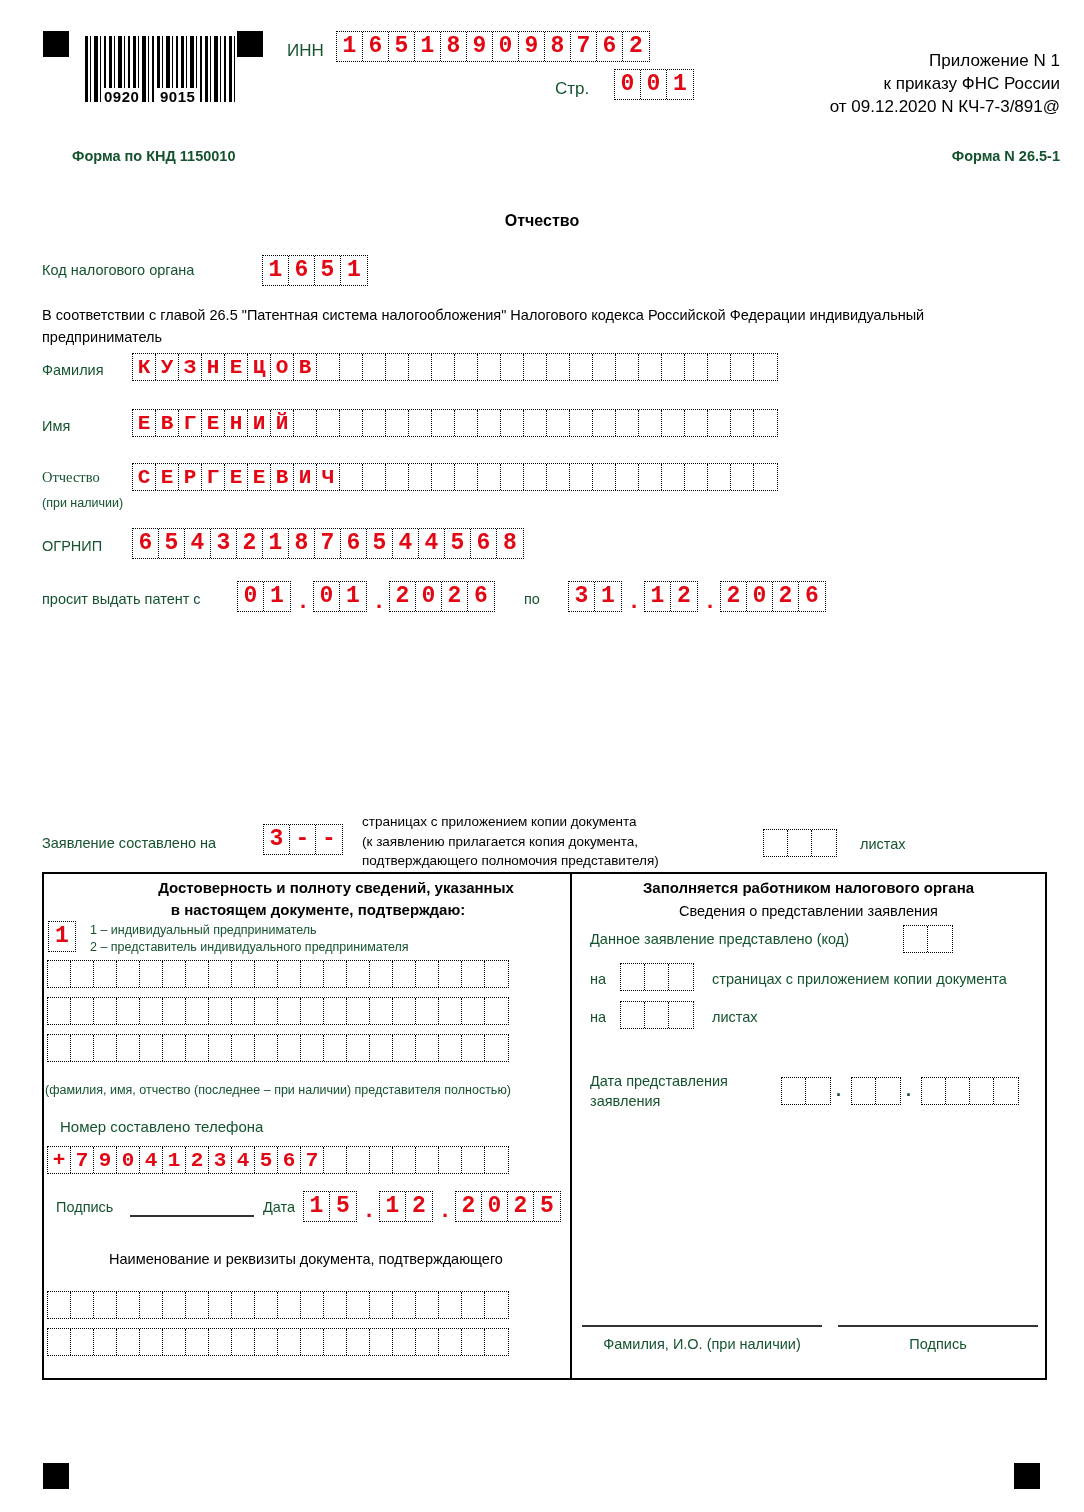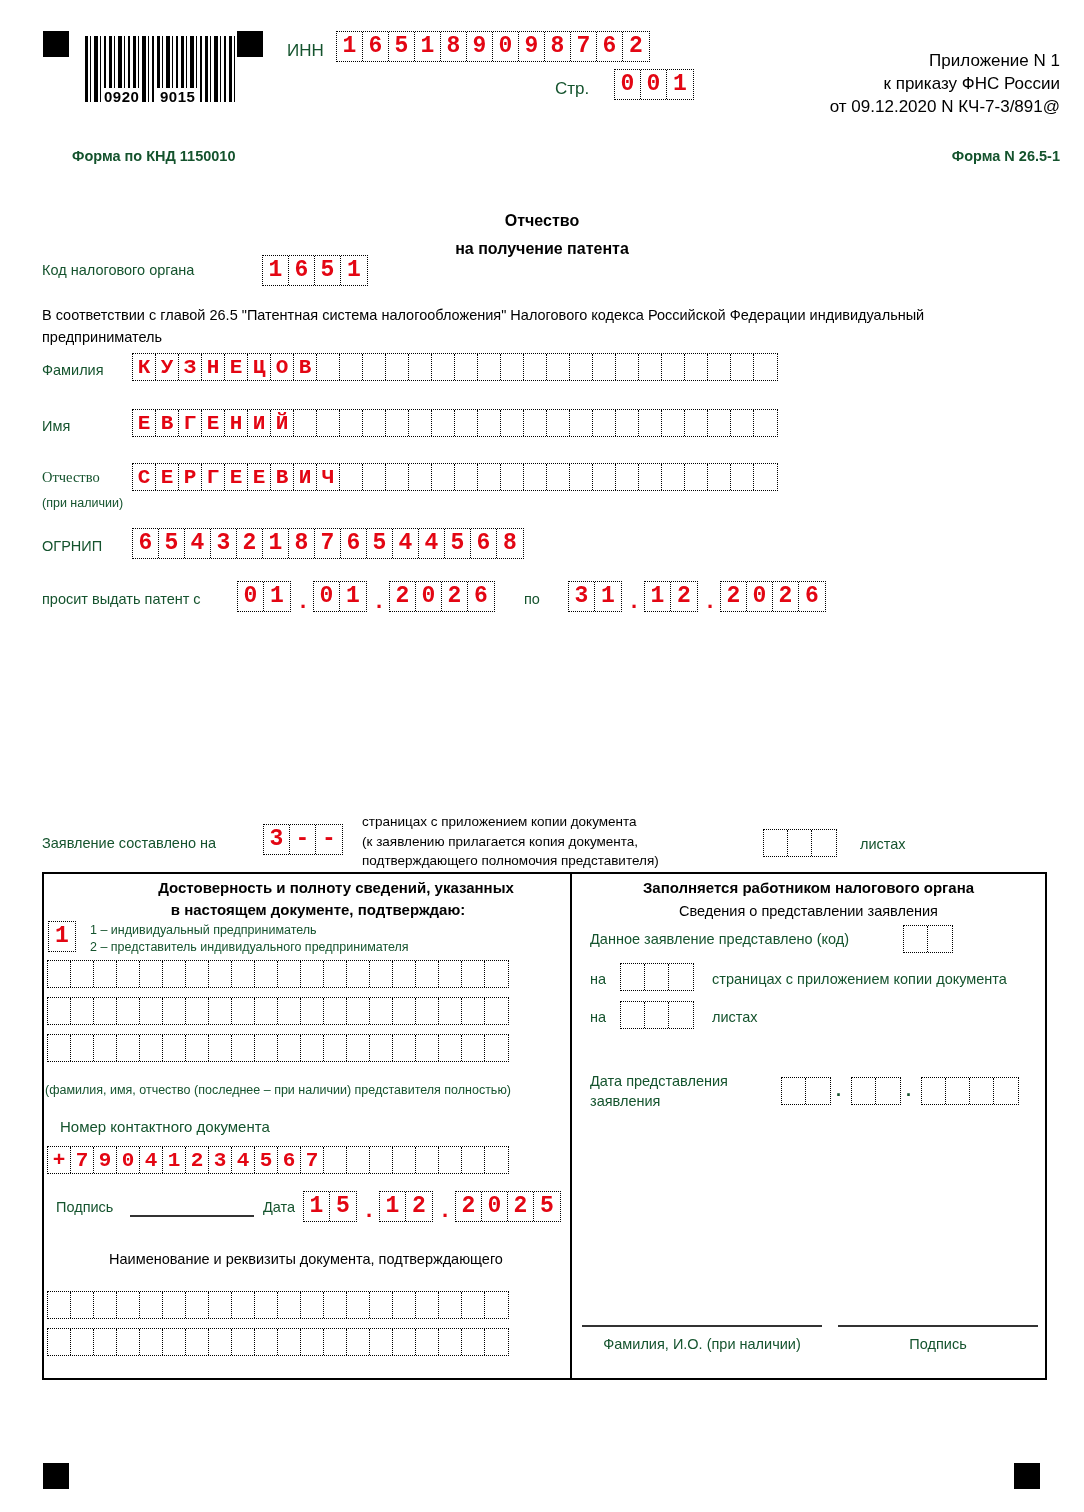--- a/index.html
+++ b/index.html
@@ -208,21 +208,20 @@
   <div class="hdr-right">
     <div>Приложение N 1</div>
     <div>к приказу ФНС России</div>
     <div>от 09.12.2020 N КЧ-7-3/891@</div>
   </div>
 
   <div class="lbl bold" style="left:72px; top:148px; font-size:14.5px;">Форма по КНД 1150010</div>
   <div class="lbl bold" style="right:24px; top:148px; font-size:14.5px; left:auto;">Форма N 26.5-1</div>
 
   <div class="title" style="top:209px;">Отчество</div>
-  <div class="title" style="top:237px;">на получение патента</div>
 
   <div class="lbl" style="left:42px; top:262px;">Код налогового органа</div>
   <div class="abs" style="left:262px; top:255px;">
     <div class="cells sz-lg" id="tax-code-cells">
         <div class="cell">1</div>
         <div class="cell">6</div>
         <div class="cell">5</div>
         <div class="cell">1</div>
       </div>
   </div>
@@ -505,21 +504,21 @@
         <div class="cell"></div>
         <div class="cell"></div>
         <div class="cell"></div>
         <div class="cell"></div>
         <div class="cell"></div>
       </div>
     </div>
 
   <div class="lbl lbl-sm" style="left:45px; top:1083px;">(фамилия, имя, отчество (последнее – при наличии) представителя полностью)</div>
 
-  <div class="lbl" style="left:60px; top:1118px; font-size:15px;">Номер контактного документа</div>
+  <div class="lbl" style="left:60px; top:1118px; font-size:15px;">Номер составлено телефона</div>
   <div class="abs" style="left:47px; top:1146px;">
     <div class="cells sz-std" id="phone-cells">
         <div class="cell">+</div>
         <div class="cell">7</div>
         <div class="cell">9</div>
         <div class="cell">0</div>
         <div class="cell">4</div>
         <div class="cell">1</div>
         <div class="cell">2</div>
         <div class="cell">3</div>

